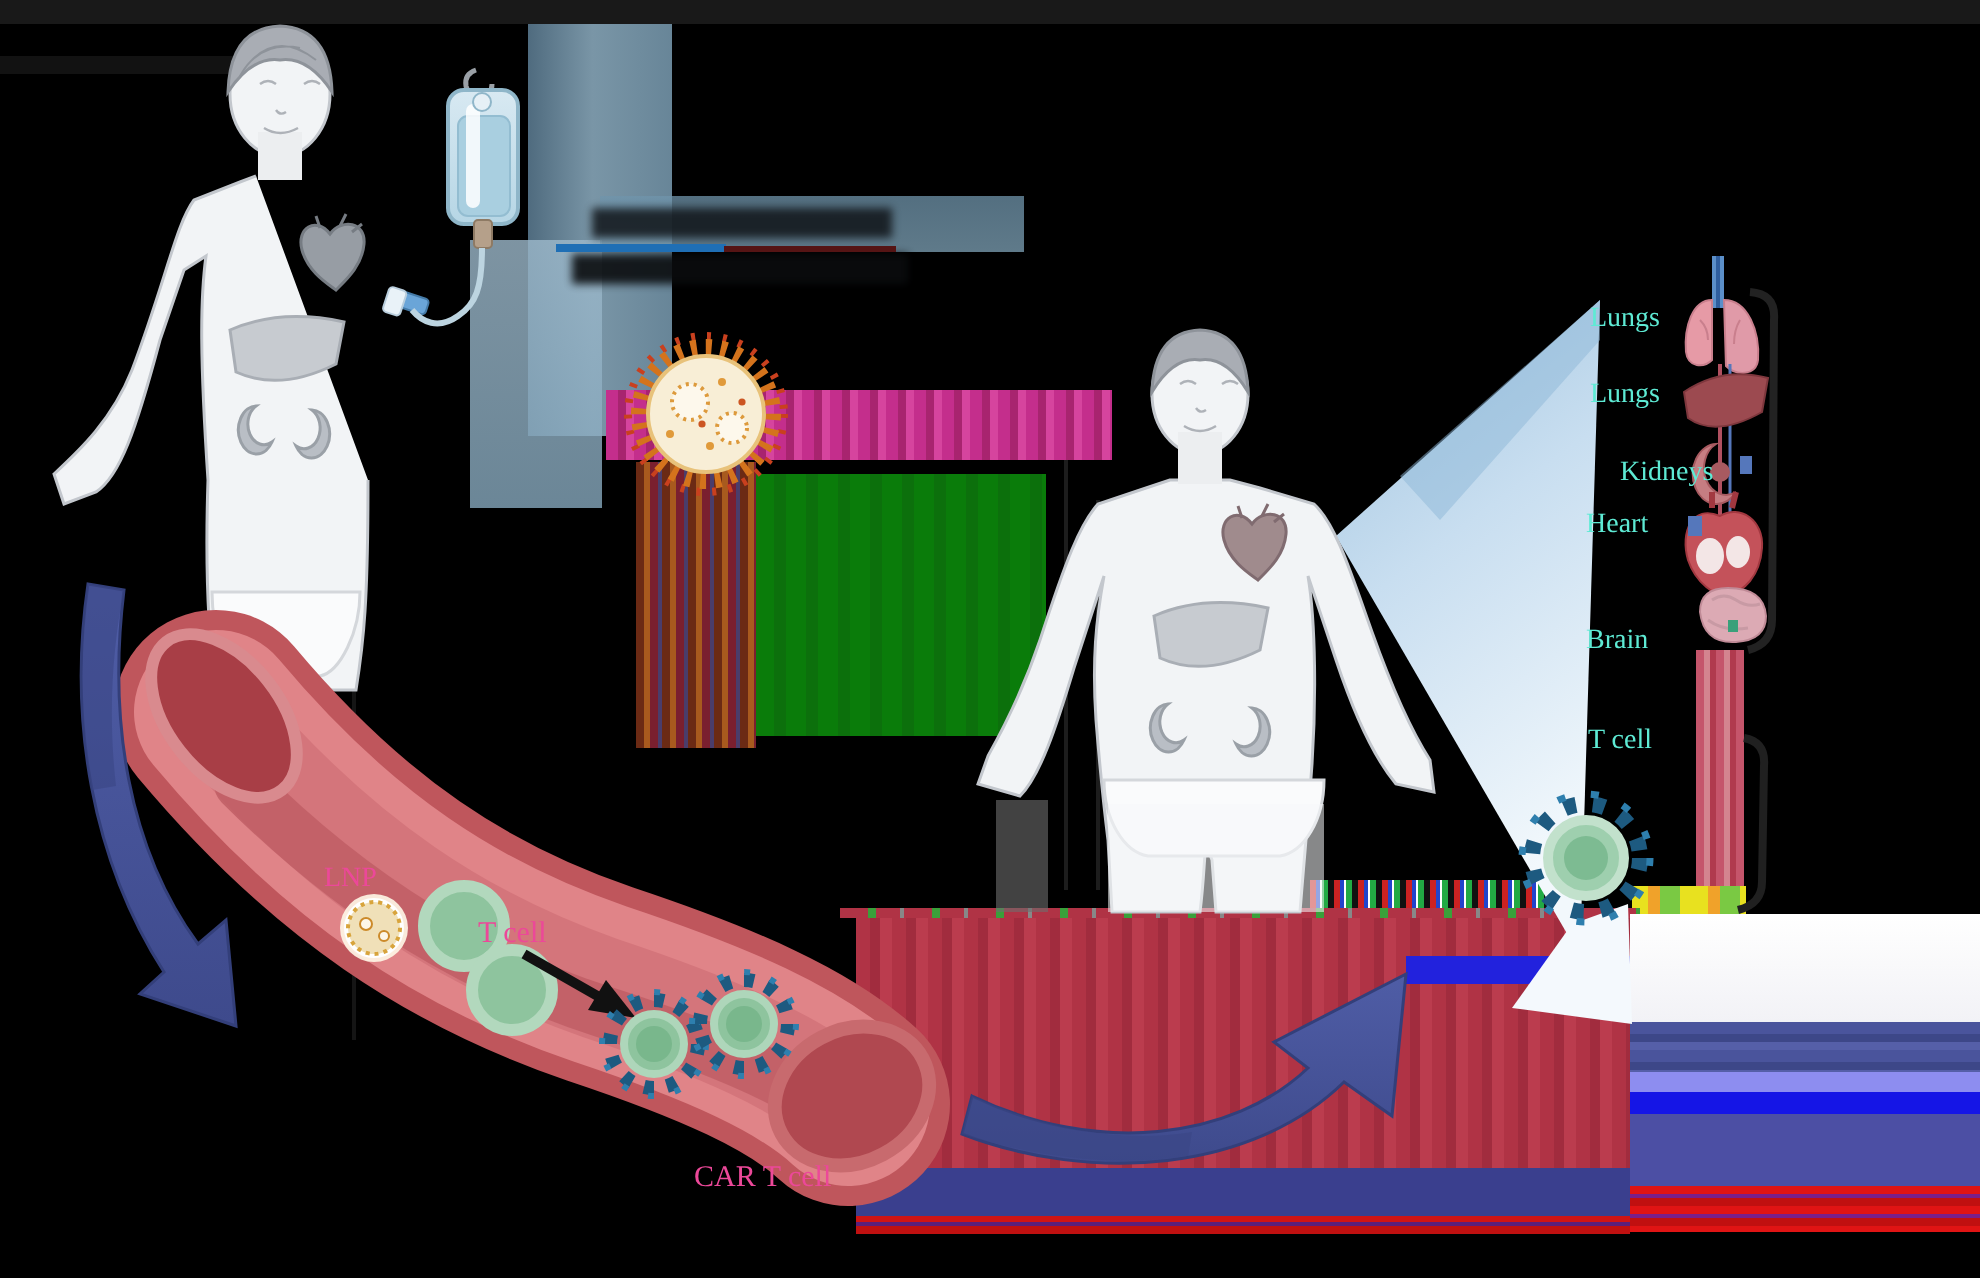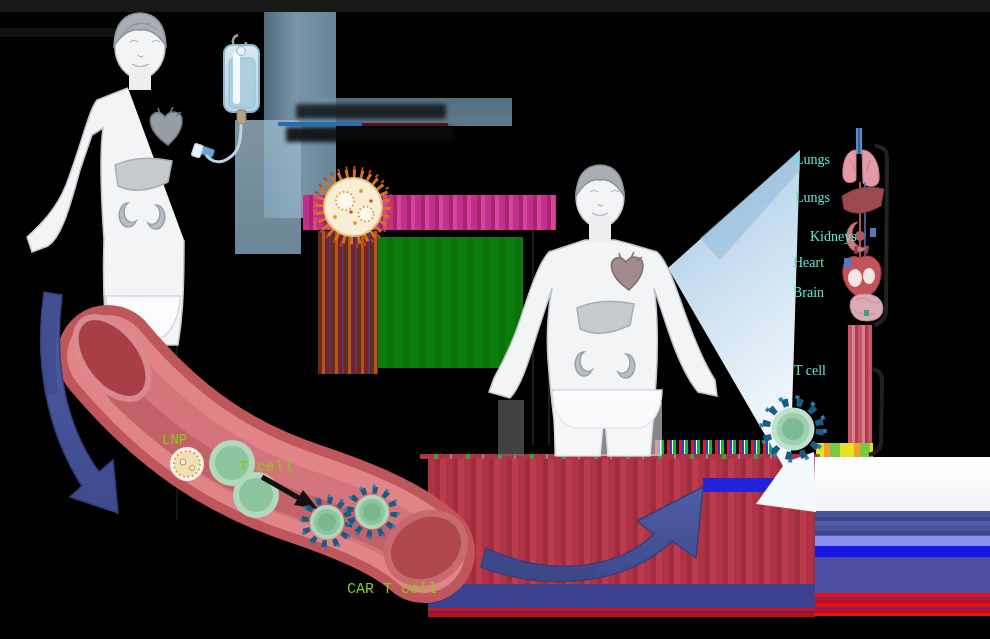--- a/index.html
+++ b/index.html
@@ -1,19 +1,19 @@
 <!DOCTYPE html>
 <html><head>
 <meta charset="utf-8">
 <style>
   html,body{margin:0;padding:0;background:#000;}
   #stage{position:relative;width:990px;height:639px;background:#000;overflow:hidden;
          font-family:"Liberation Sans",sans-serif;}
   .abs{position:absolute;}
-  .lbl{position:absolute;color:#84cc16;font-family:Liberation Mono, monospace;
+  .lbl{position:absolute;color:#ec4899;font-family:Liberation Serif, serif;
        font-weight:400;white-space:nowrap;}
   .lbl-dark{position:absolute;color:#5eead4;font-family:Liberation Serif, serif;
        font-weight:400;white-space:nowrap;}
   
   .g-topstrip{left:0;top:0;width:990px;height:12px;background:#191919;}
   .g-titlebar{left:0;top:28px;width:118px;height:9px;background:#121212;}
   .g-blueband-a{left:264px;top:12px;width:72px;height:206px;
      background:linear-gradient(90deg,#5d7e95 0%,#8fb0c4 45%,#7a9db3 100%);opacity:.85;}
   .g-blueband-b{left:235px;top:120px;width:66px;height:134px;
      background:linear-gradient(180deg,#9db9cb,#86a8bd);opacity:.8;}
@@ -282,15 +282,15 @@
   </svg>
 
   <div class="lbl" style="left:162px;top:432px;font-size:14px">LNP</div>
   <div class="lbl" style="left:239px;top:459px;font-size:15px">T cell</div>
   <div class="lbl" style="left:347px;top:581px;font-size:15px">CAR T cell</div>
 
   <div class="lbl-dark" style="left:795px;top:152px;font-size:14px">Lungs</div>
   <div class="lbl-dark" style="left:795px;top:190px;font-size:14px">Lungs</div>
   <div class="lbl-dark" style="left:810px;top:229px;font-size:14px">Kidneys</div>
   <div class="lbl-dark" style="left:793px;top:255px;font-size:14px">Heart</div>
-  <div class="lbl-dark" style="left:793px;top:285px;font-size:14px">Brain</div>
+  <div class="lbl-dark" style="left:793px;top:313px;font-size:14px">Brain</div>
   <div class="lbl-dark" style="left:794px;top:363px;font-size:14px">T cell</div>
 </div>
 
 </body></html>

